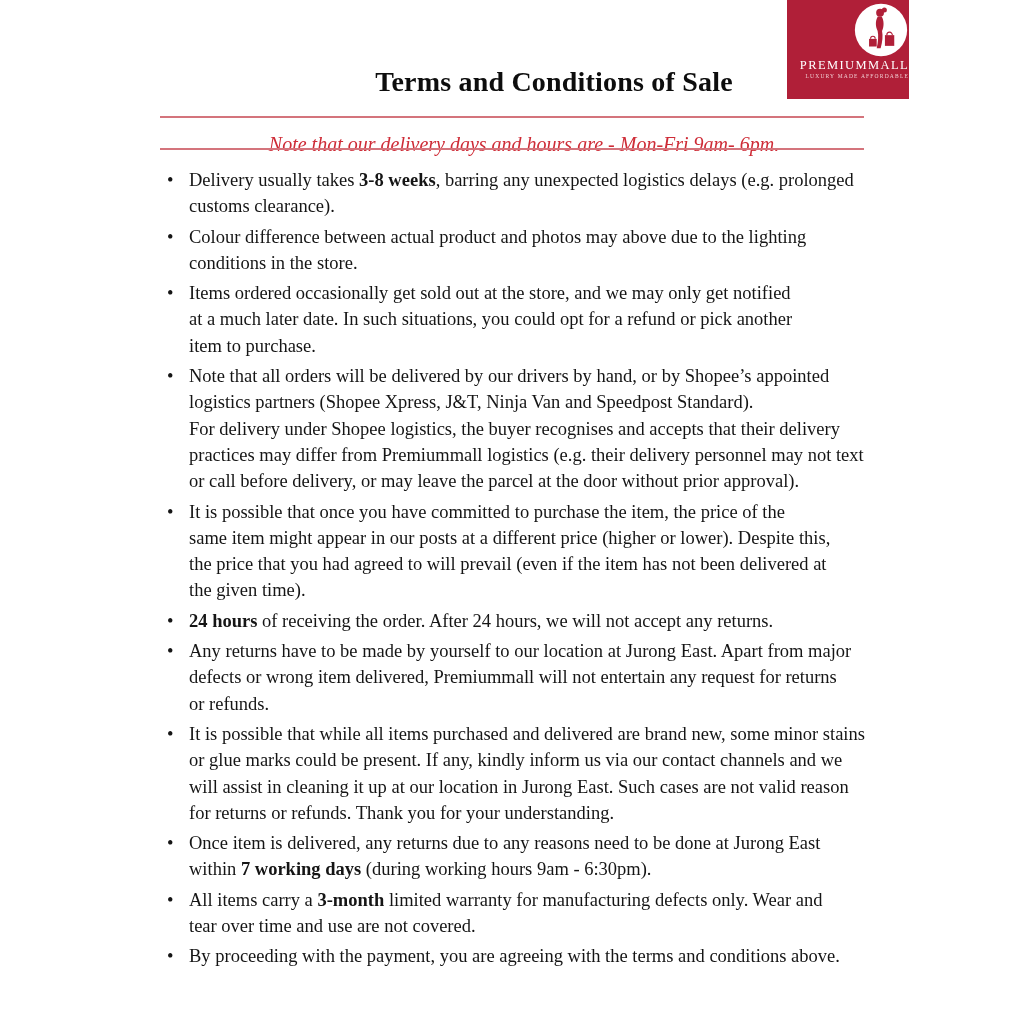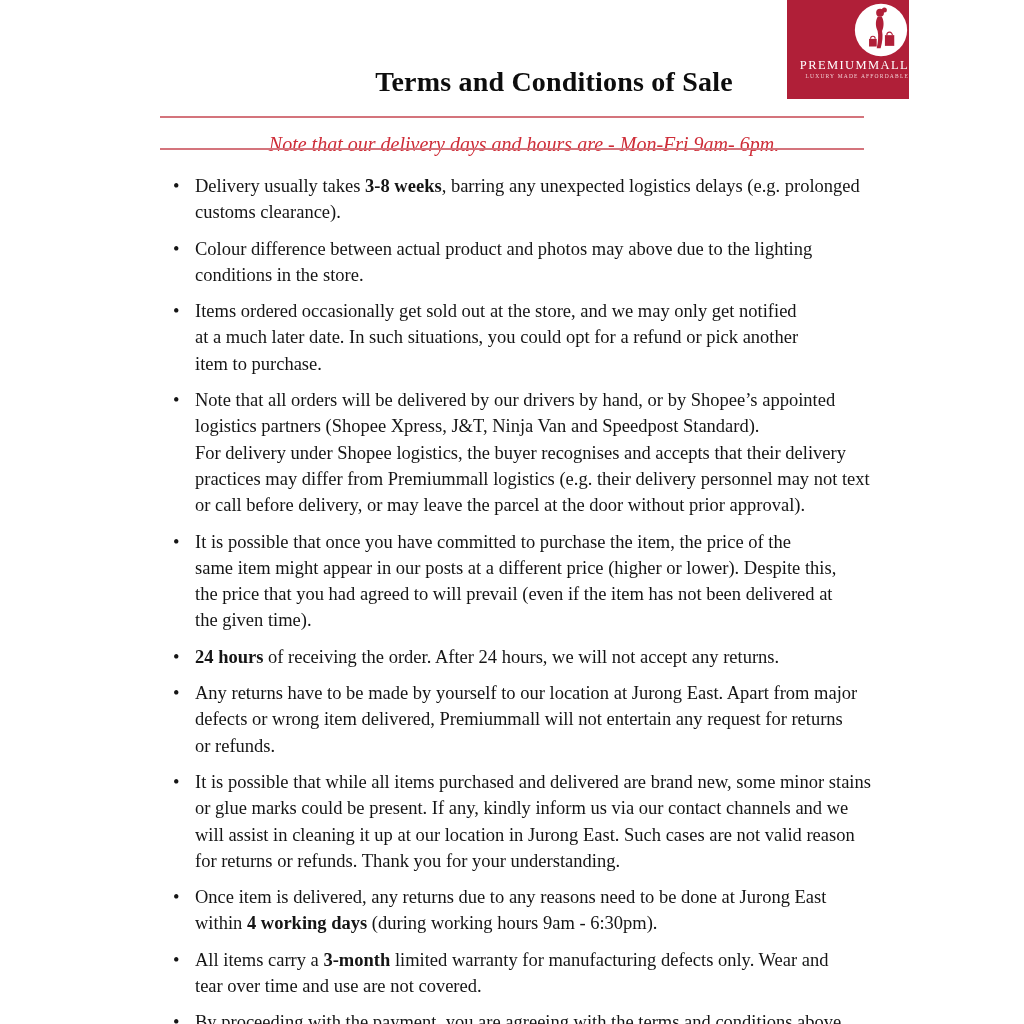--- a/index.html
+++ b/index.html
@@ -31,21 +31,21 @@
   .rule-bottom{top:148px;}
   .note{
     position:absolute;top:121px;left:160px;width:704px;margin:12px;
     text-align:center;font-style:italic;font-size:20px;color:var(--note-red,#CE2B36);
   }
   
   .terms{
     position:absolute;top:163px;left:160px;width:712px;margin:0;padding:0;list-style:none;
     font-size:18.5px;line-height:26.3px;
   }
-  .terms li{position:relative;margin:10px;padding-left:25px;white-space:pre;}
+  .terms li{position:relative;margin:4px;padding-left:25px;white-space:pre;}
   .terms li::before{content:"\2022";position:absolute;left:3px;top:0;}
   .terms b{font-weight:bold;}
 </style>
 </head>
 <body>
 
 <div class="page">
 
   <h1 class="title">Terms and Conditions of Sale</h1>
 
@@ -91,19 +91,19 @@
 the given time).</span></li>
       <li><b>24 hours</b><span> of receiving the order. After 24 hours, we will not accept any returns.</span></li>
       <li><span>Any returns have to be made by yourself to our location at Jurong East. Apart from major
 defects or wrong item delivered, Premiummall will not entertain any request for returns
 or refunds.</span></li>
       <li><span>It is possible that while all items purchased and delivered are brand new, some minor stains
 or glue marks could be present. If any, kindly inform us via our contact channels and we
 will assist in cleaning it up at our location in Jurong East. Such cases are not valid reason
 for returns or refunds. Thank you for your understanding.</span></li>
       <li><span>Once item is delivered, any returns due to any reasons need to be done at Jurong East
-within </span><b>4 working days</b><span> (during working hours 9am - 6:30pm).</span></li>
+within </span><b>7 working days</b><span> (during working hours 9am - 6:30pm).</span></li>
       <li><span>All items carry a </span><b>3-month</b><span> limited warranty for manufacturing defects only. Wear and
 tear over time and use are not covered.</span></li>
       <li><span>By proceeding with the payment, you are agreeing with the terms and conditions above.</span></li>
     </ul>
 
 </div>
 
 </body></html>

